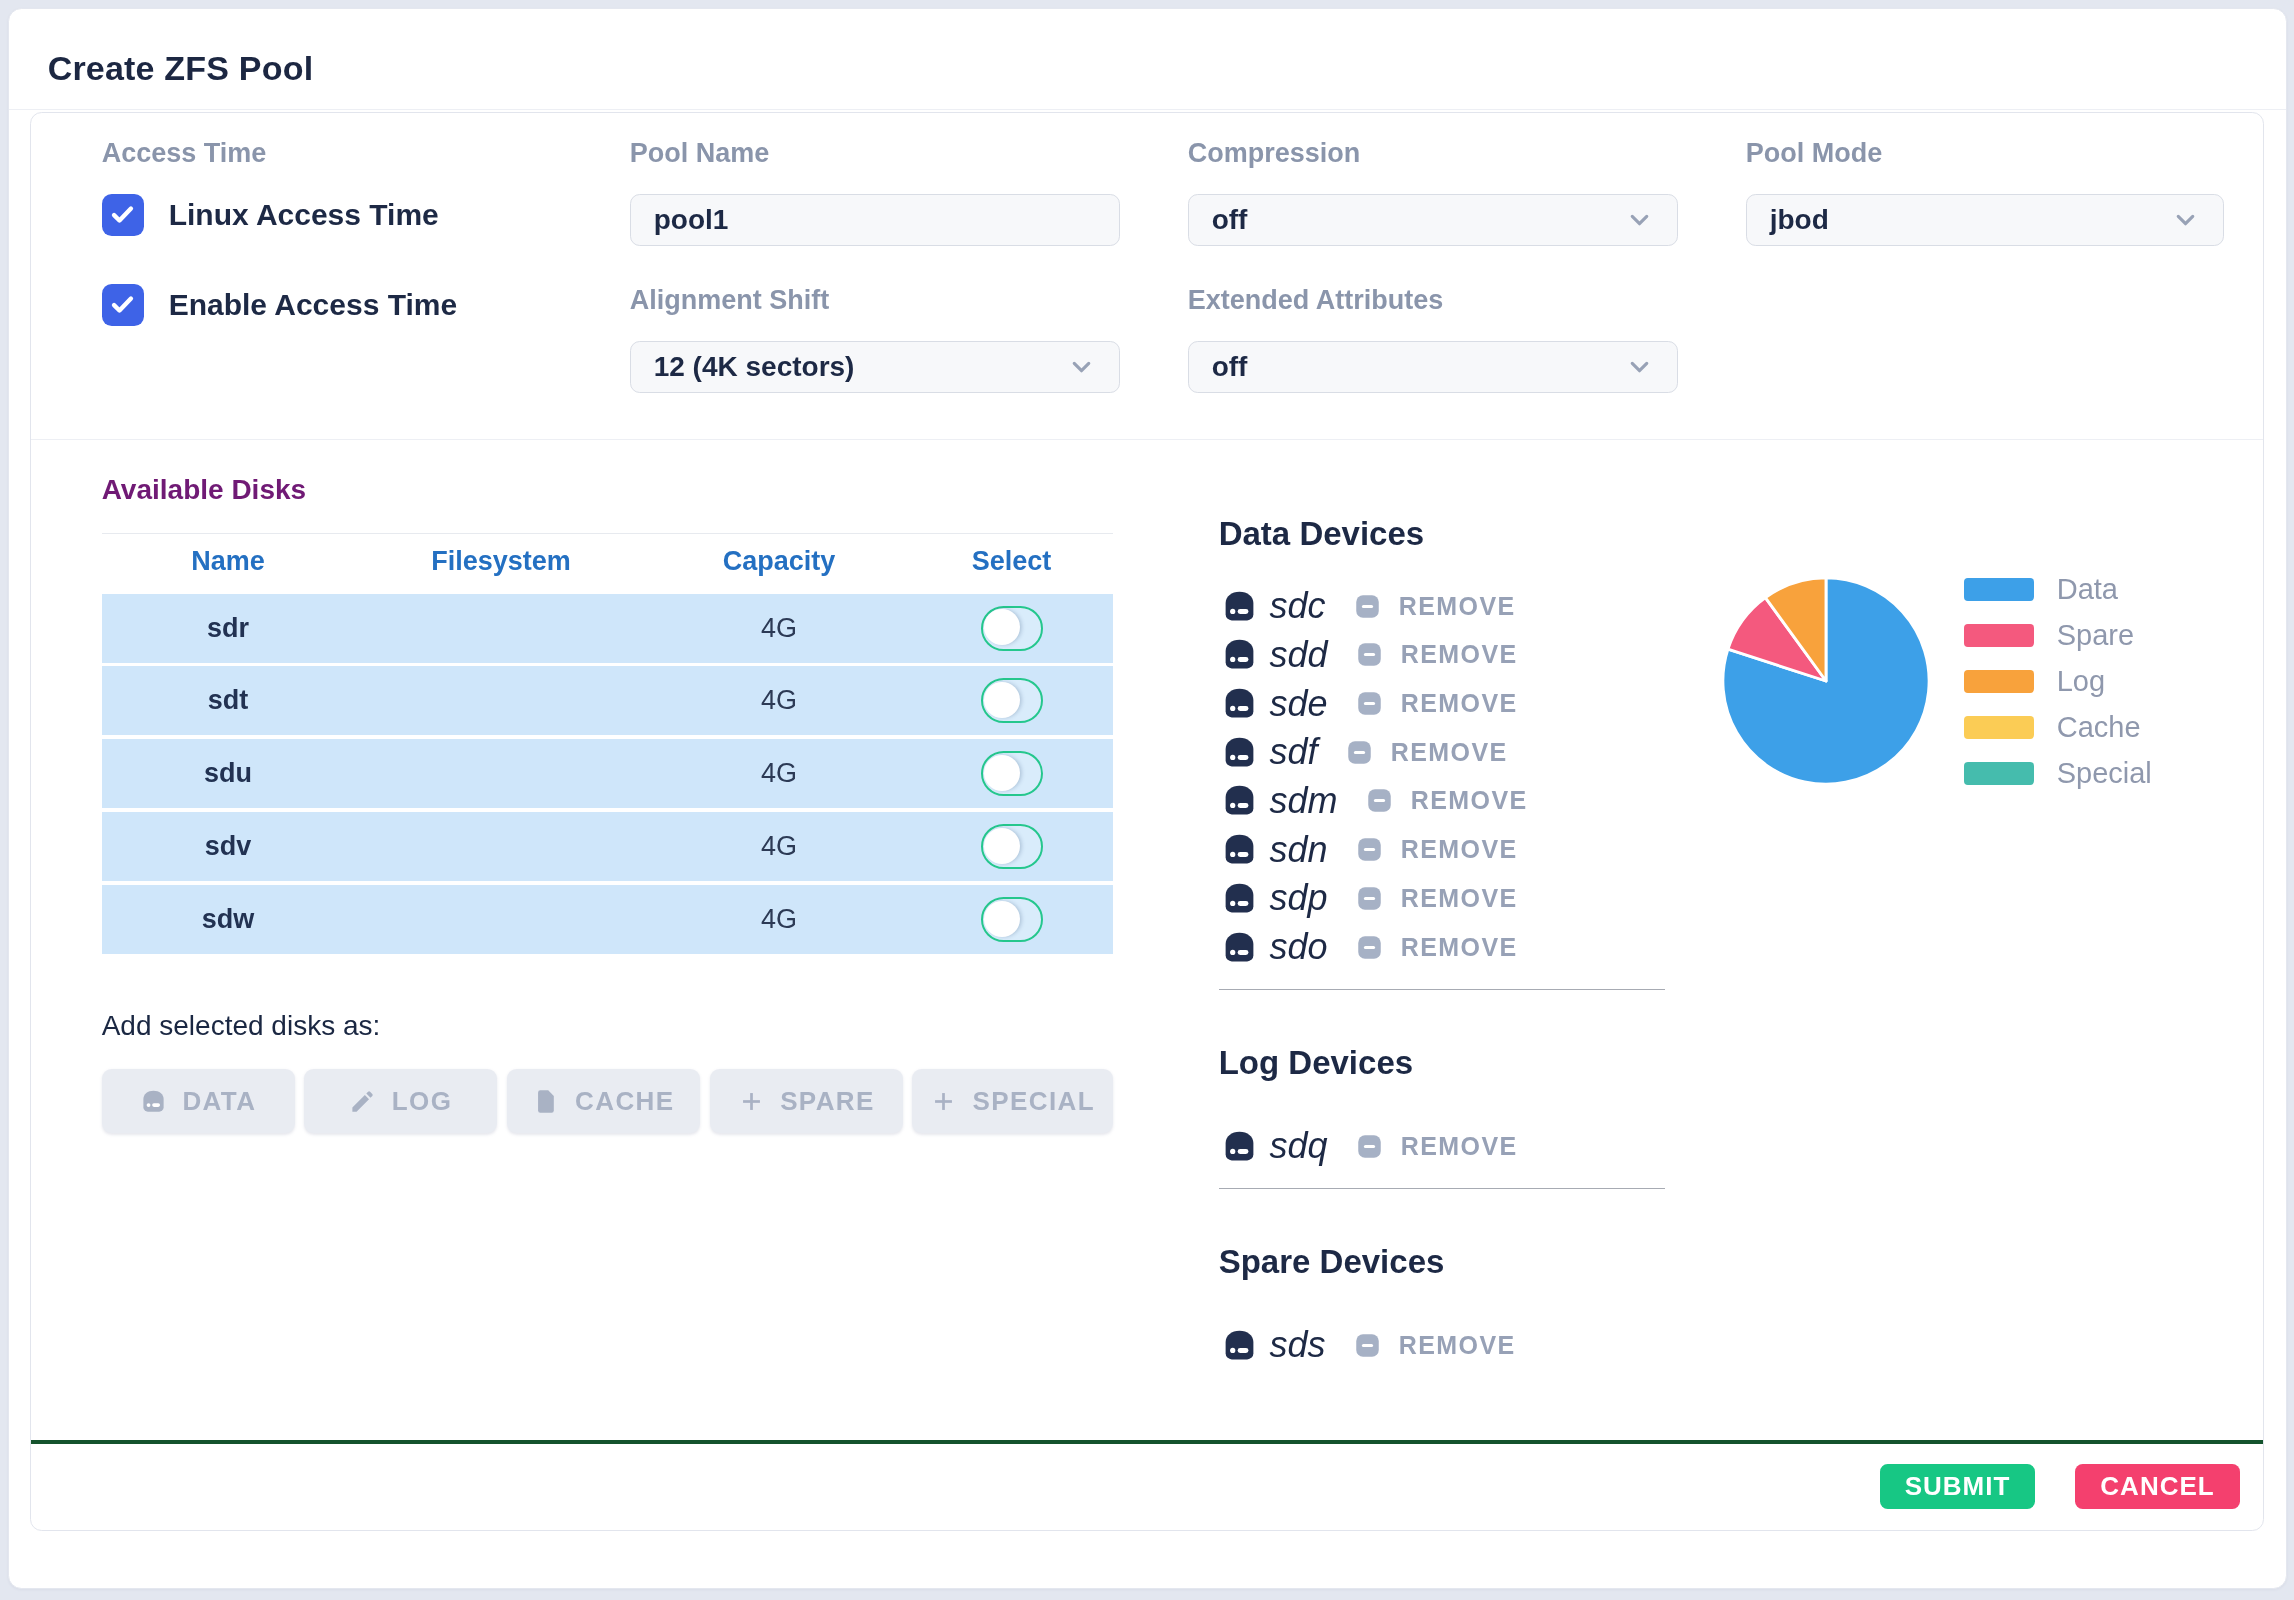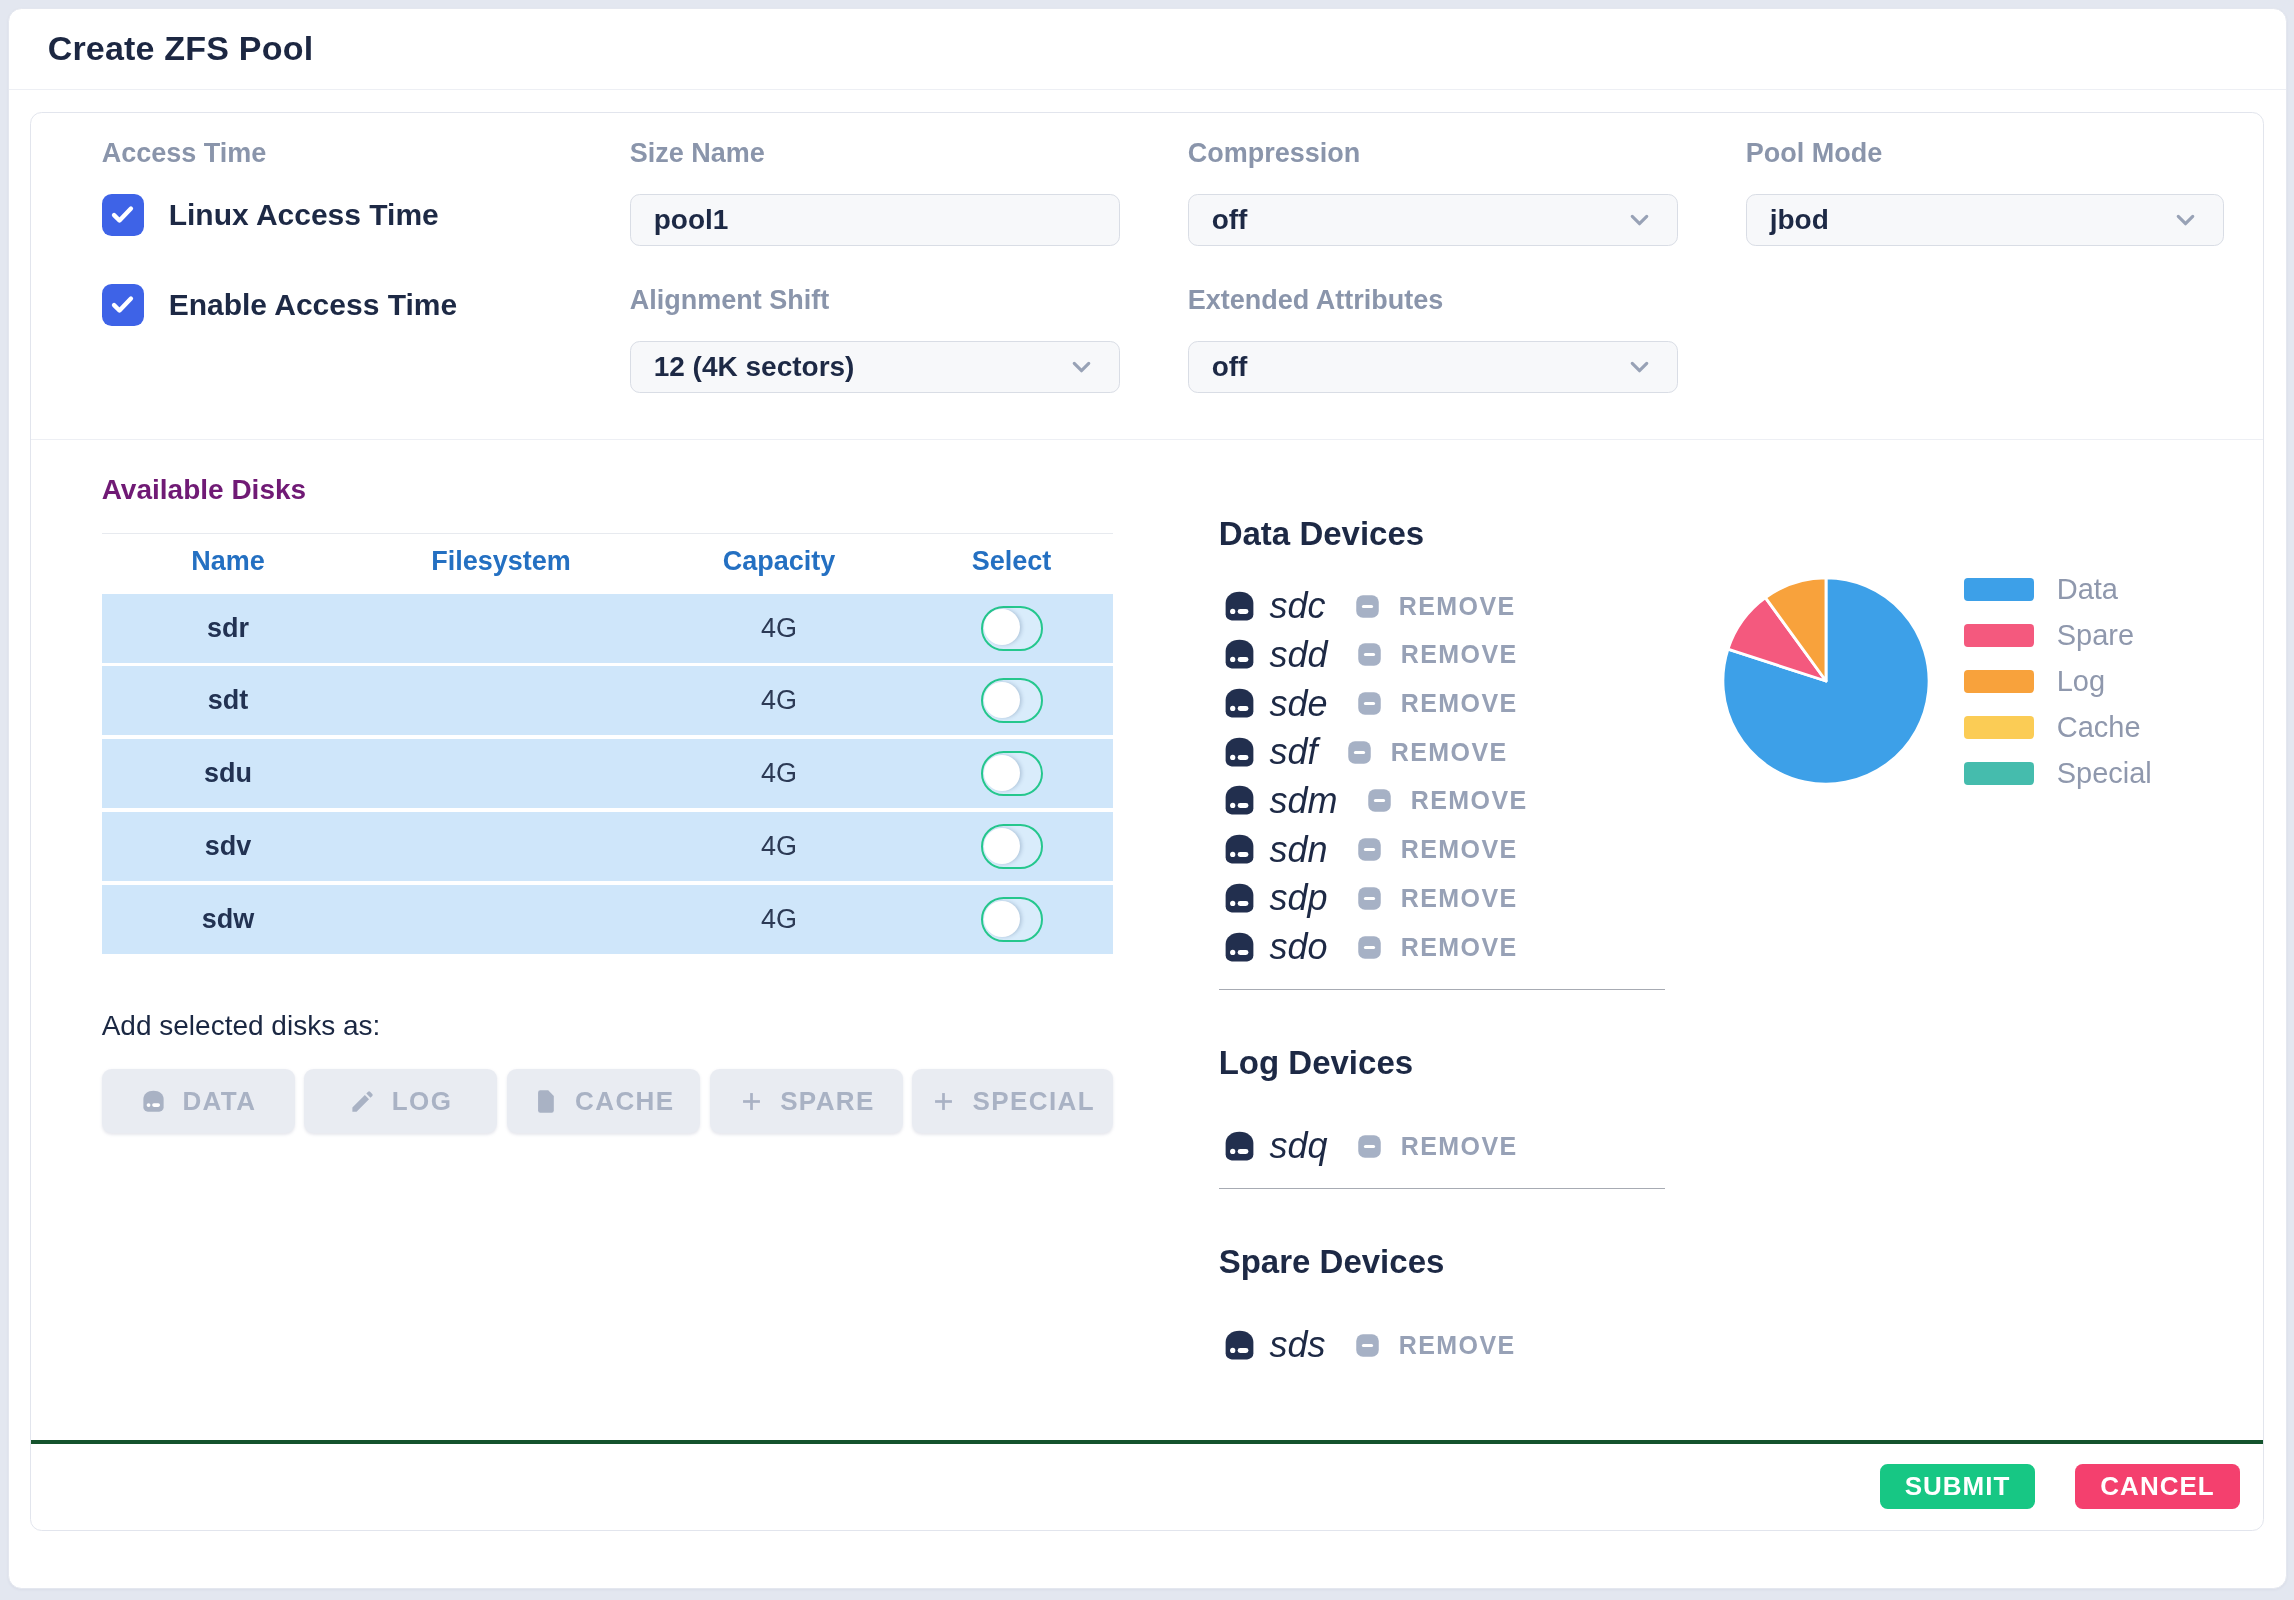--- a/index.html
+++ b/index.html
@@ -12,20 +12,21 @@
     color:#1d2945;
   }
   .outer-card {
     position:absolute; left:7.7px; top:7.7px; width:2279px; height:1581px;
     background:#ffffff; border:1px solid #e4e7ef; border-radius:13.5px;
     box-shadow:0 1px 2.9px rgba(30,40,70,.05);
   }
   .modal-header {
     height:81px; display:flex; align-items:center; padding:0 39px;
     border-bottom:1px solid #edeff4;
+    margin-top:20px;
   }
   .modal-title { font-size:34px; font-weight:bold; color:#1c2742; letter-spacing:0.2px; }
 
   .inner-card {
     position:absolute; left:21px; top:103px; width:2234px; height:1419px;
     border:1px solid #e2e5ed; border-radius:11.6px; background:#fff;
     display:flex; flex-direction:column;
   }
 
   
@@ -134,21 +135,21 @@
 
   <div class="modal-header">
     <div class="modal-title">Create ZFS Pool</div>
   </div>
 
   <div class="inner-card">
 
     <div class="form-section">
 
       <div class="field">
-        <div class="field-label">Size Name</div>
+        <div class="field-label">Pool Name</div>
         <div class="control">
           <input type="text" value="pool1" style="">
         </div>
       </div>
 
       <div class="field">
         <div class="field-label">Compression</div>
         <div class="control select">
           <span>off</span>
           <svg class="chev" viewBox="0 0 24 24">

